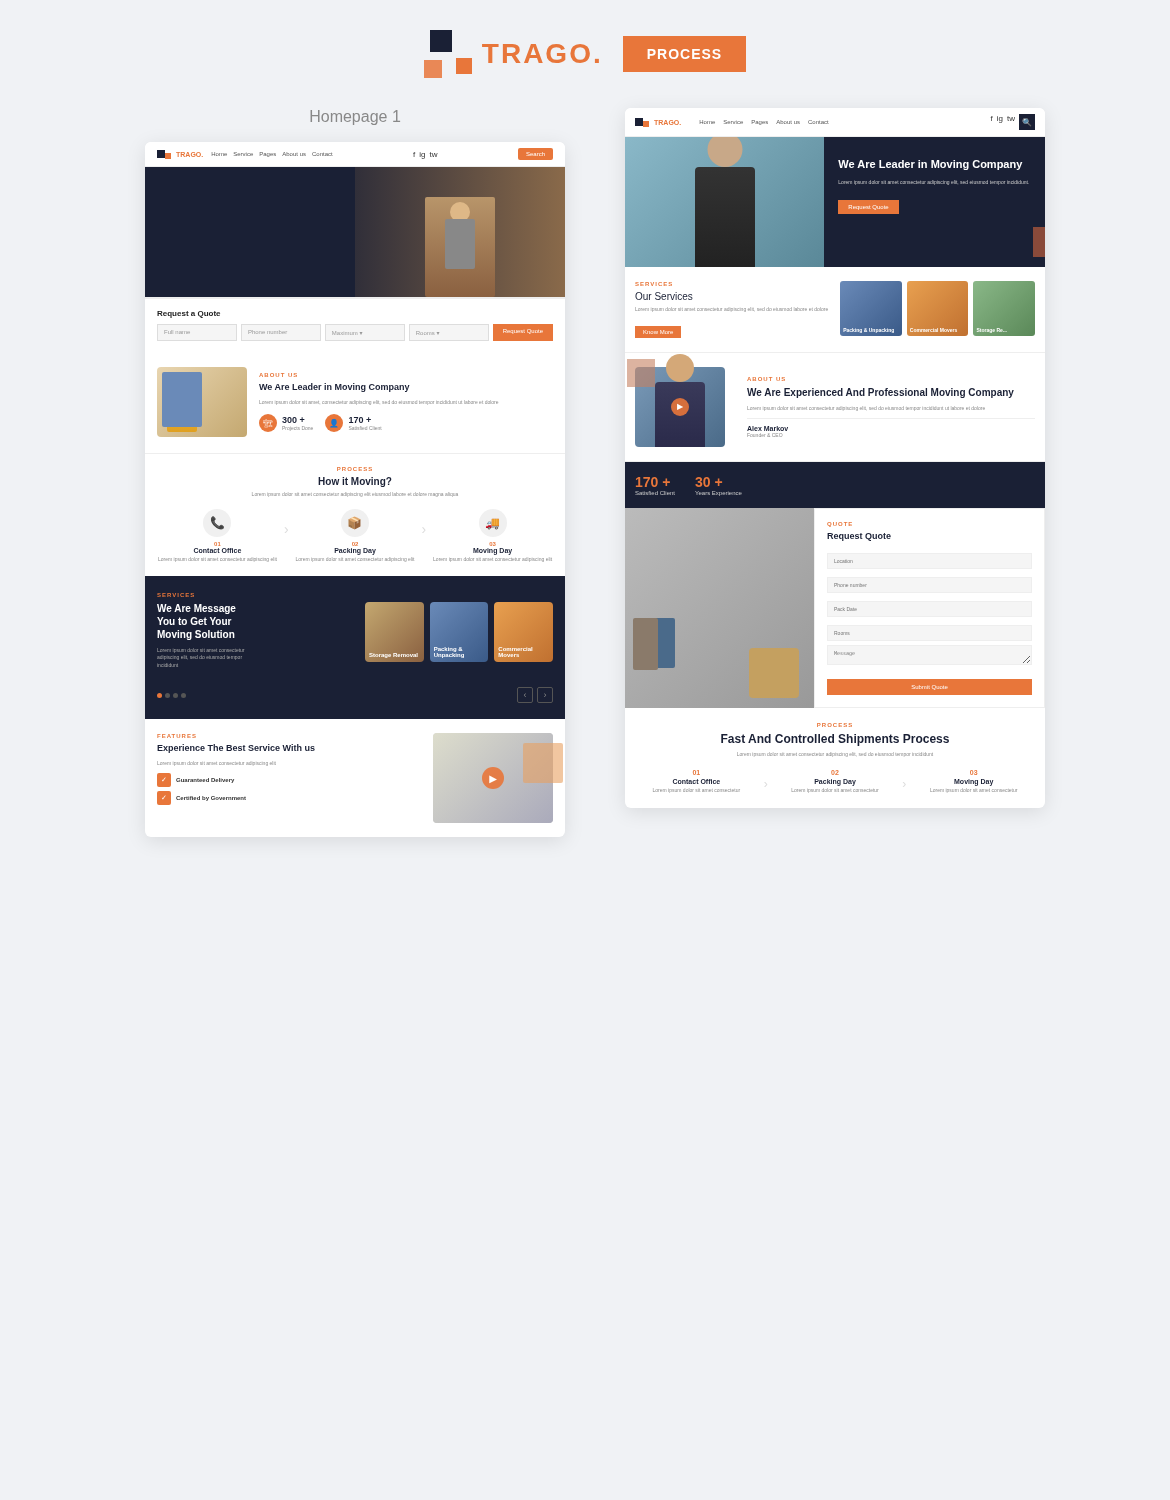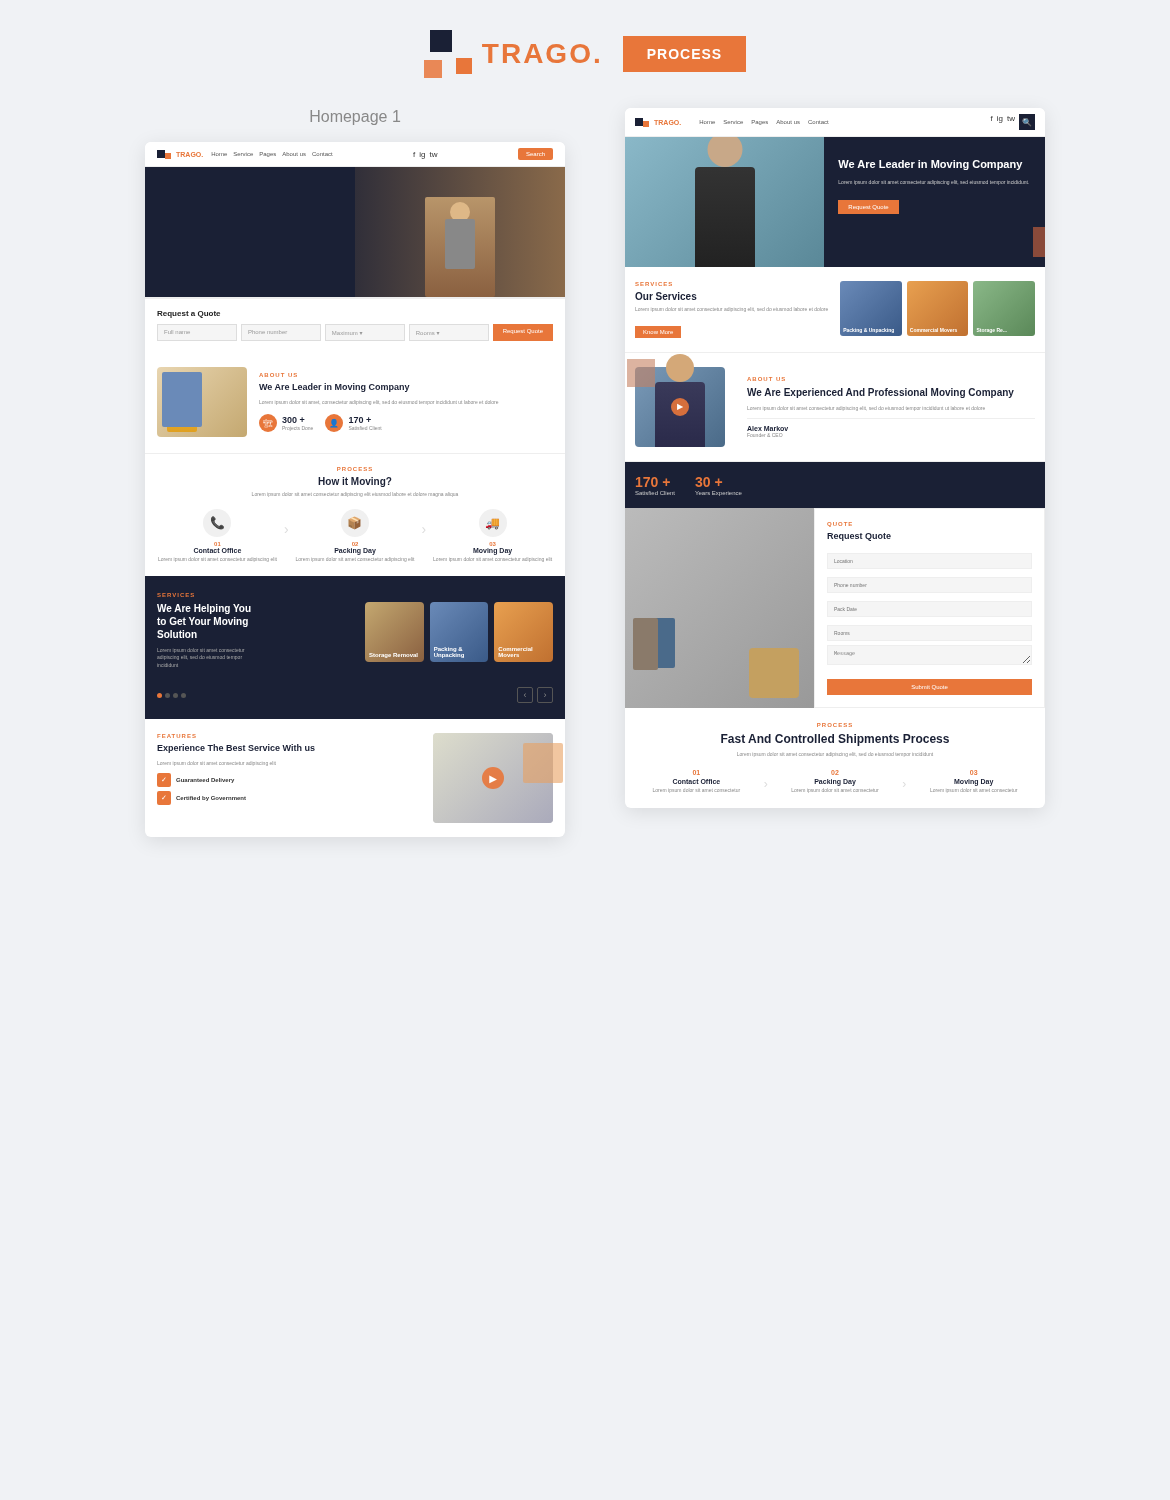--- a/index.html
+++ b/index.html
@@ -320,21 +320,21 @@
       width: 20px; height: 30px;
       background: #8a4a3a;
     }
 
     
     .hp2-services {
       padding: 14px 10px;
       border-bottom: 1px solid #eee;
     }
     .hp2-services-header { display: flex; align-items: flex-start; gap: 12px; }
-    .hp2-services-title h3 { font-size: 10px; font-weight: 700; color: #1a2035; margin-bottom: 4px; }
+    .hp2-services-title h3 { font-size: 10px; font-weight: 400; color: #1a2035; margin-bottom: 4px; }
     .hp2-services-title p { font-size: 5px; color: #888; line-height: 1.5; margin-bottom: 6px; }
     .hp2-services-btn {
       background: #e8763a;
       color: #fff;
       padding: 3px 8px;
       font-size: 6px;
       display: inline-block;
     }
     .hp2-service-imgs { display: flex; gap: 5px; flex: 1; }
     .hp2-simg {
@@ -615,21 +615,21 @@
             <div class="hp1-step-title">Moving Day</div>
             <div class="hp1-step-desc">Lorem ipsum dolor sit amet consectetur adipiscing elit</div>
           </div>
         </div>
       </div>
 
       <div class="hp1-services-dark">
         <div class="hp1-section-label" style="color:#e8763a;">SERVICES</div>
         <div class="hp1-services-row">
           <div style="max-width:50%;">
-            <h3 style="font-size:10px; font-weight:800; color:#fff; line-height:1.3; margin-bottom:6px;">We Are Helping You to Get Your Moving Solution</h3>
+            <h3 style="font-size:10px; font-weight:800; color:#fff; line-height:1.3; margin-bottom:6px;">We Are Message You to Get Your Moving Solution</h3>
             <p class="hp1-services-desc">Lorem ipsum dolor sit amet consectetur adipiscing elit, sed do eiusmod tempor incididunt</p>
           </div>
           <div class="hp1-service-cards" style="flex:1;">
             <div class="hp1-service-card hp1-sc1">
               <div class="hp1-service-card-label">Storage Removal</div>
             </div>
             <div class="hp1-service-card hp1-sc2">
               <div class="hp1-service-card-label">Packing &amp; Unpacking</div>
             </div>
             <div class="hp1-service-card hp1-sc3">

